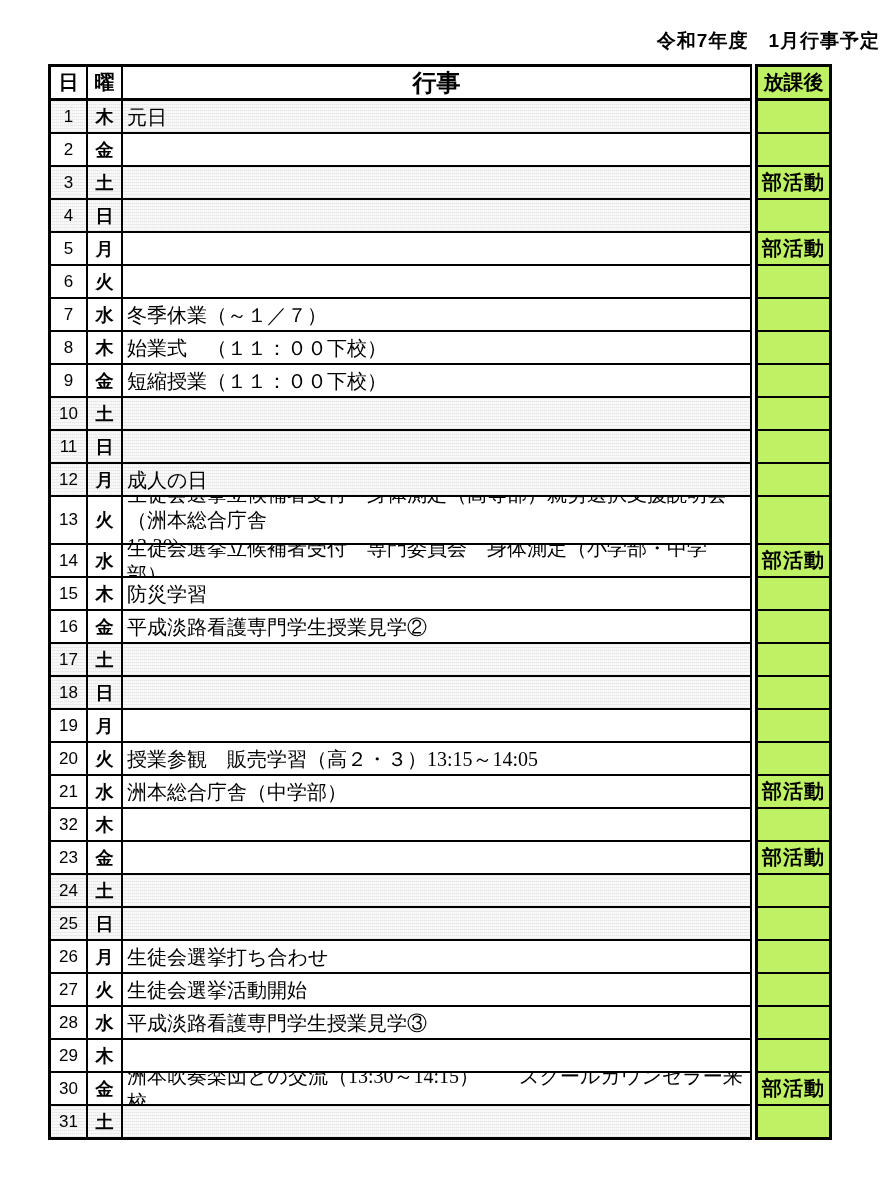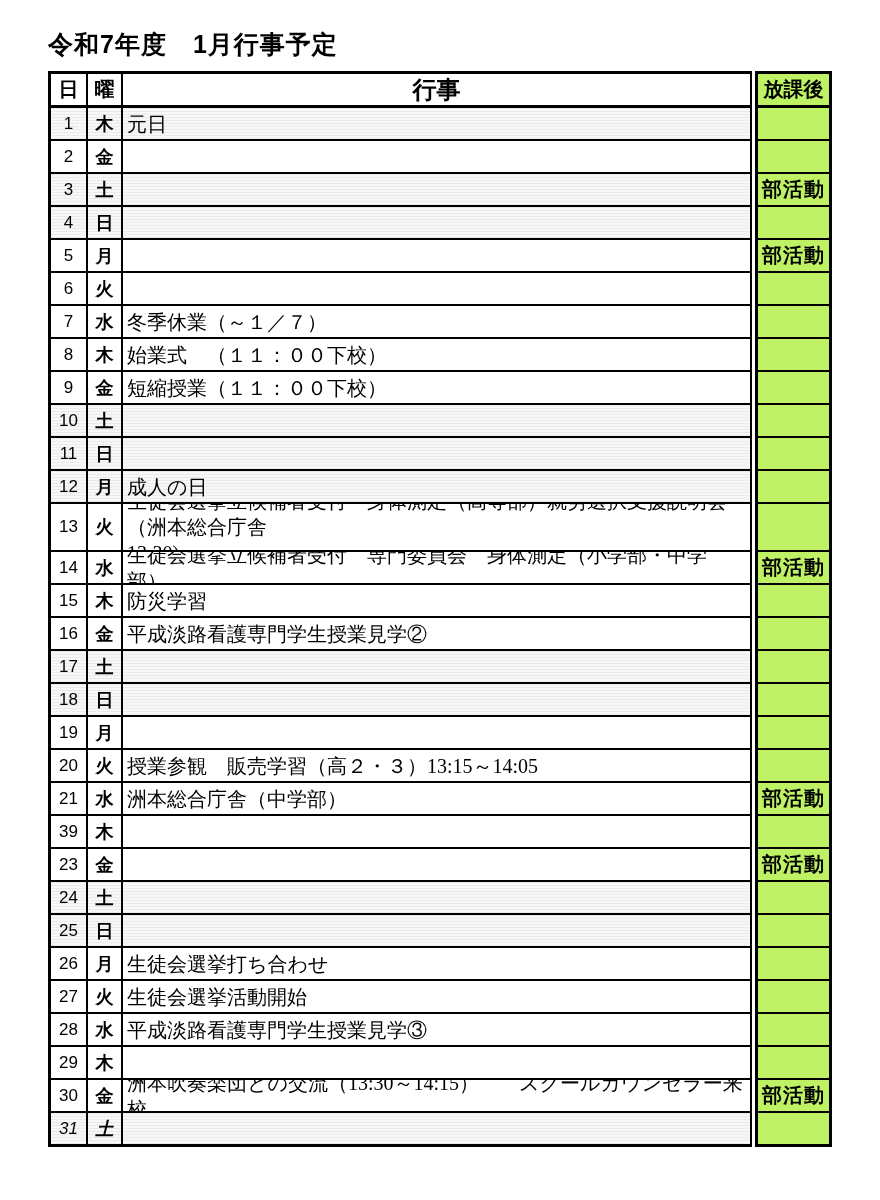--- a/index.html
+++ b/index.html
@@ -7,22 +7,22 @@
     width:880px;height:1200px;
     background:#ffffff;
     font-family:"Liberation Sans","DejaVu Sans",sans-serif;
     color:#000;
     -webkit-font-smoothing:antialiased;
   }
   .page{position:relative;width:880px;height:1200px;overflow:hidden;}
 
   .title{
     margin-top:28px;
-    text-align:left;
-    font-size:25px;
+    text-align:right;
+    font-size:19px;
     font-weight:bold;
     letter-spacing:1px;
     padding-left:48px;
   }
 
   .calendar{
     display:flex;
     align-items:flex-start;
     margin:10px 48px 0 48px;
   }
@@ -46,21 +46,21 @@
     display:flex;
     align-items:stretch;
     height:31px;
     border-bottom:2px solid #000;
   }
   .row.header{
     height:31px;
     border-bottom:3px solid #000;
   }
   .row.tall{height:46px;}
-  .row:last-child{border-bottom:none;font-style:italic;}
+  .row:last-child{border-bottom:none;}
 
   .cell{
     display:flex;
     align-items:center;
     box-sizing:border-box;
     overflow:hidden;
   }
   .day-cell{
     width:37px;
     justify-content:center;
@@ -232,21 +232,21 @@
             <div class="cell day-cell">20</div>
             <div class="cell wd-cell">火</div>
             <div class="cell ev-cell">授業参観　販売学習（高２・３）13:15～14:05</div>
           </div>
           <div class="row body-row">
             <div class="cell day-cell">21</div>
             <div class="cell wd-cell">水</div>
             <div class="cell ev-cell">洲本総合庁舎（中学部）</div>
           </div>
           <div class="row body-row">
-            <div class="cell day-cell">39</div>
+            <div class="cell day-cell">32</div>
             <div class="cell wd-cell">木</div>
             <div class="cell ev-cell"></div>
           </div>
           <div class="row body-row">
             <div class="cell day-cell">23</div>
             <div class="cell wd-cell">金</div>
             <div class="cell ev-cell"></div>
           </div>
           <div class="row body-row shaded">
             <div class="cell day-cell">24</div>

